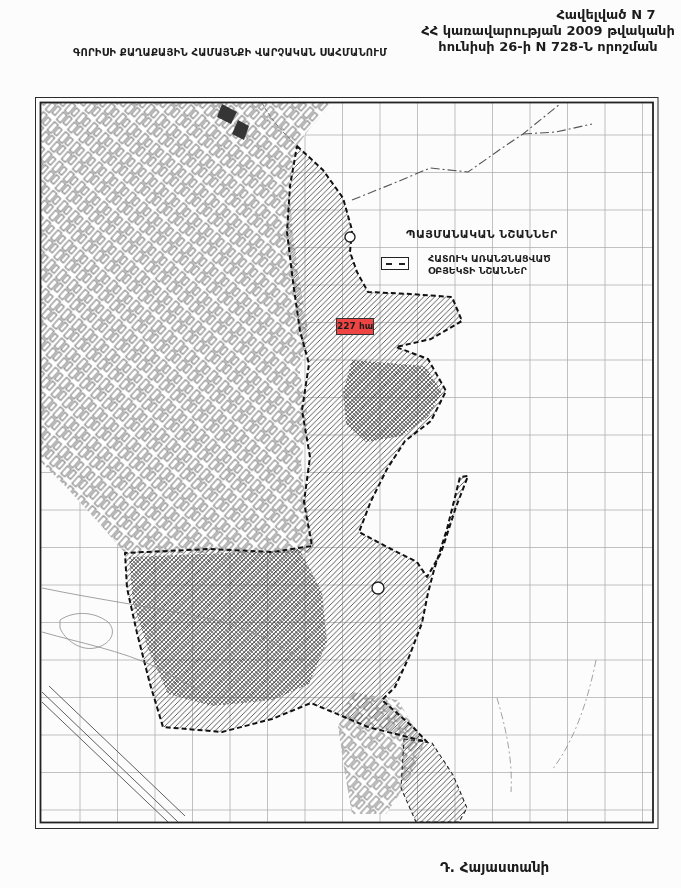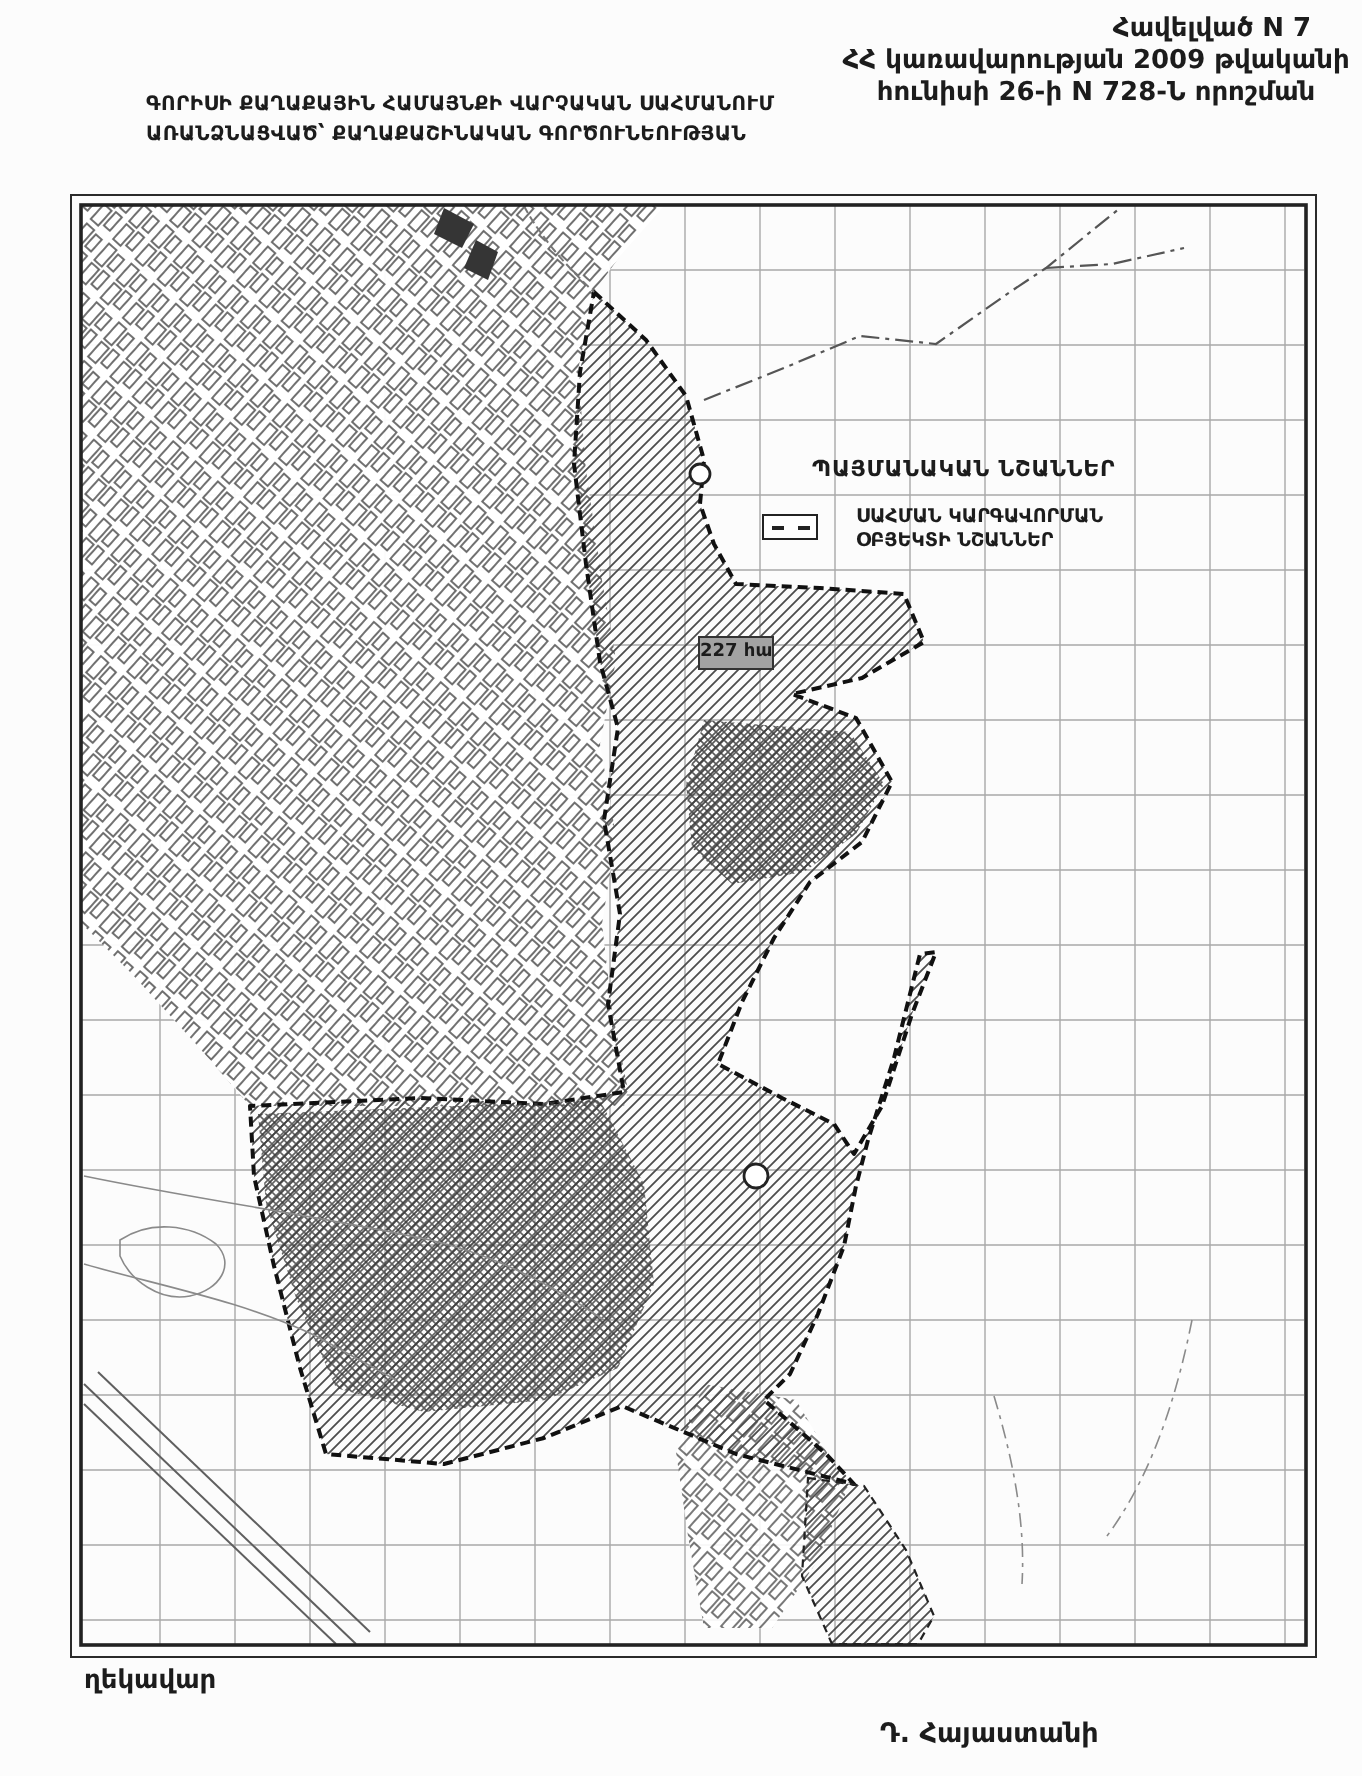--- a/index.html
+++ b/index.html
@@ -21,22 +21,22 @@
   #legend-title{top:228px;left:406px;font-size:11px;letter-spacing:.4px;}
   #legend-entry{top:253px;left:428px;font-size:9.5px;line-height:12px;}
   #legend-symbol{
     top:257px;left:381px;width:26px;height:11px;
     background:#fff;border:1.6px solid #222;
     display:flex;align-items:center;justify-content:center;
   }
   #legend-symbol .dash{width:19px;border-top:2.4px dashed #222;}
   #area-label{
     top:318px;left:336px;width:36px;height:15px;
-    background:#a3a3a3;border:1.2px solid #333;
-    font-size:9px;text-align:center;line-height:15px;margin-left:13px;
+    background:#ef4444;border:1.2px solid #333;
+    font-size:9px;text-align:center;line-height:15px;
   }
 </style>
 </head>
 <body>
 
 <svg id="map-svg" class="abs" width="681" height="888" viewBox="0 0 681 888">
   <defs>
     <clipPath id="mapclip">
         <rect x="41" y="103" width="611" height="719"></rect>
       </clipPath>
@@ -121,33 +121,31 @@
 </svg>
 
 <div id="appendix" class="abs txt">
   <div class="l1">Հավելված N 7</div>
   <div>ՀՀ կառավարության 2009 թվականի</div>
   <div>հունիսի 26-ի N 728-Ն որոշման</div>
 </div>
 
 <div id="doc-title" class="abs txt">
   <div>ԳՈՐԻՍԻ ՔԱՂԱՔԱՅԻՆ ՀԱՄԱՅՆՔԻ ՎԱՐՉԱԿԱՆ ՍԱՀՄԱՆՈՒՄ</div>
-  <div>ԱՌԱՆՁՆԱՑՎԱԾ՝ ՔԱՂԱՔԱՇԻՆԱԿԱՆ ԳՈՐԾՈՒՆԵՈՒԹՅԱՆ</div>
 </div>
 
 <div id="legend-title" class="abs txt">ՊԱՅՄԱՆԱԿԱՆ ՆՇԱՆՆԵՐ</div>
 
 <div id="legend-symbol" class="abs">
   <div class="dash"></div>
 </div>
 
 <div id="legend-entry" class="abs txt">
-  <div>ՍԱՀՄԱՆ ԿԱՐԳԱՎՈՐՄԱՆ</div>
+  <div>ՀԱՏՈՒԿ ԱՌԱՆՁՆԱՑՎԱԾ</div>
   <div>ՕԲՅԵԿՏԻ ՆՇԱՆՆԵՐ</div>
 </div>
 
 <div id="area-label" class="abs txt">227 հա</div>
 
 <div id="footer-left" class="abs txt">
-  <div>ղեկավար</div>
 </div>
 
 <div id="signature" class="abs txt">Դ. Հայաստանի</div>
 
 </body></html>

